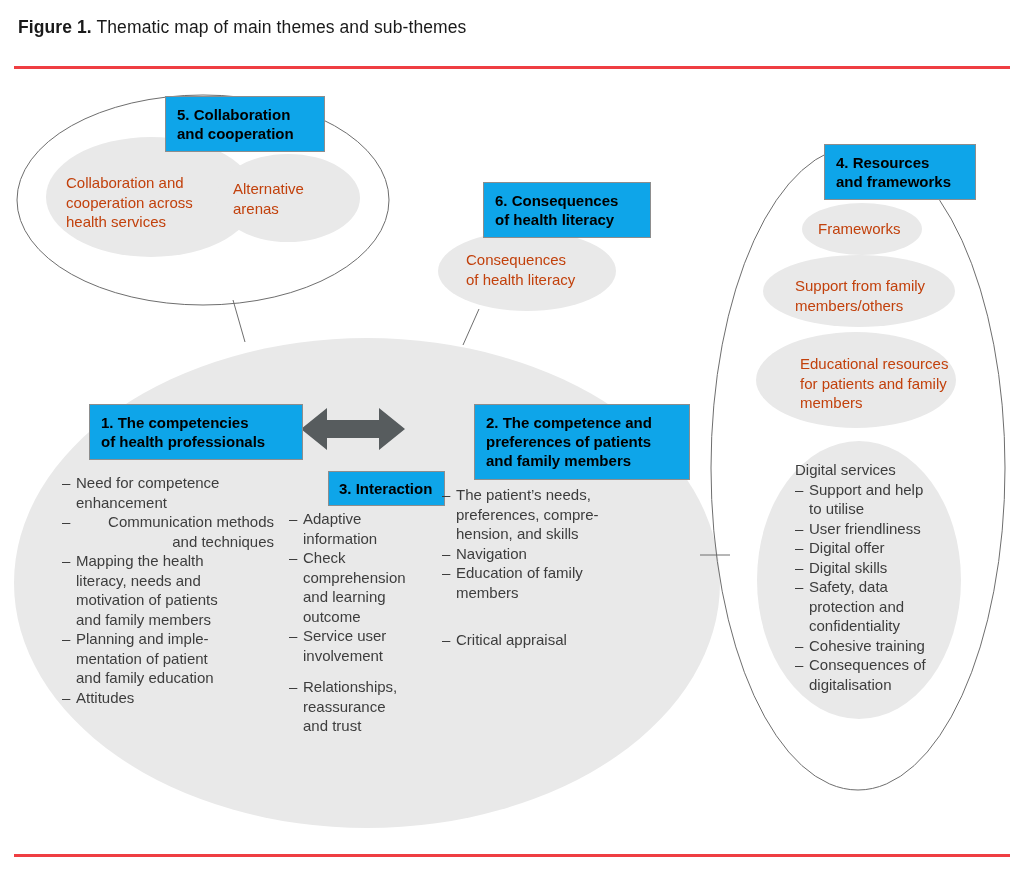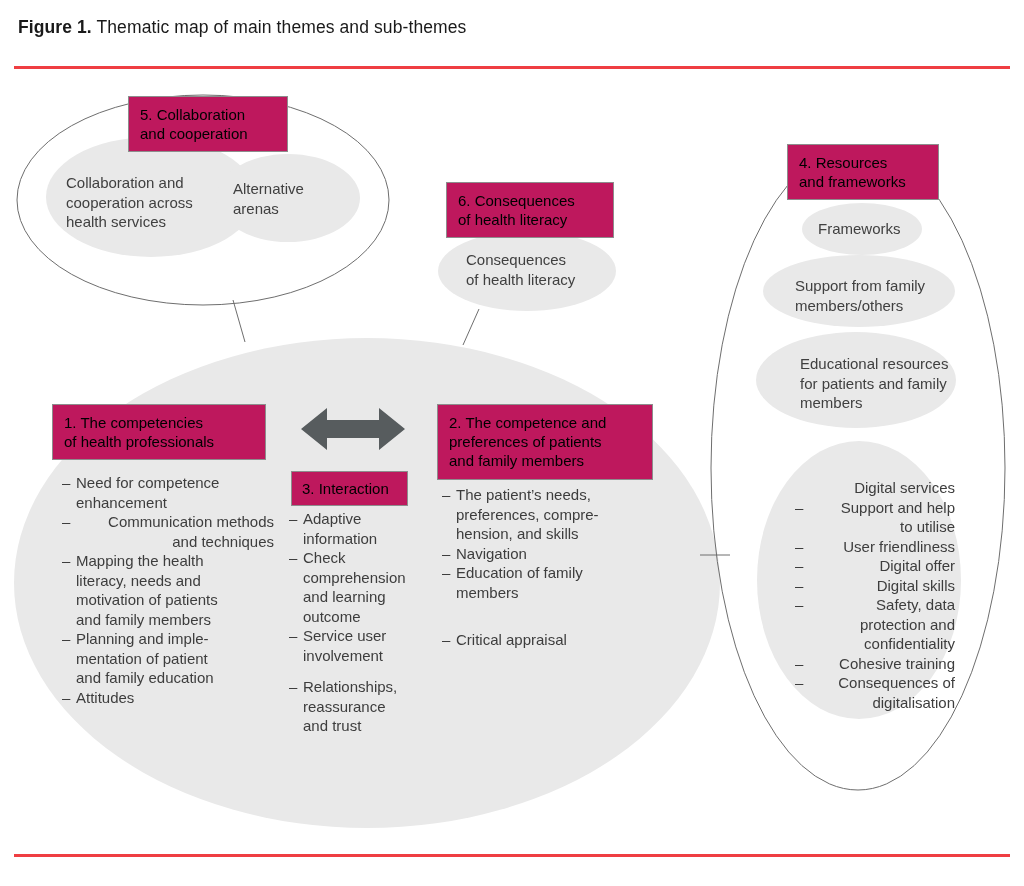--- a/index.html
+++ b/index.html
@@ -49,43 +49,44 @@
   #canvas {
     position: absolute;
     left: 0; top: 0;
     width: 1024px;
     height: 886px;
   }
 
   
   .theme-box {
     position: absolute;
-    background: #be185d;
+    background: #0ea5e9;
     border: 1px solid #8d8d8d;
     box-sizing: border-box;
-    font-weight: normal;
+    font-weight: bold;
     font-size: 15px;
     line-height: 1.28;
     color: #000000;
     padding: 8px 10px 8px 11px;
+    margin-left: 37px;
   }
 
   #box-5 { left: 128px; top: 96px;  width: 160px; }
   #box-6 { left: 446px; top: 182px; width: 168px; }
   #box-4 { left: 787px; top: 144px; width: 152px; }
   #box-1 { left: 52px;  top: 404px; width: 214px; }
   #box-2 { left: 437px; top: 404px; width: 216px; }
   #box-3 { left: 291px; top: 471px; width: 117px; padding: 7px 10px; }
 
   
   .sub-text {
     position: absolute;
     font-size: 15px;
     line-height: 1.30;
-    color: #404040;
+    color: #c2410c;
     white-space: pre-line;
   }
 
   
   #sub-5a { left: 66px;  top: 173px; width: 150px; }
   #sub-5b { left: 233px; top: 179px; width: 110px; }
   #sub-6a { left: 466px; top: 250px; width: 160px; }
 
   #sub-4a { left: 818px; top: 219px; width: 130px; }
   #sub-4b { left: 795px; top: 276px; width: 170px; }
@@ -112,21 +113,21 @@
   .bullet-list .item::before {
     content: "\2013";
     position: absolute;
     left: 0;
     top: 0;
   }
 
   #list-1 { left: 62px;  top: 473px; width: 212px; }
   #list-2 { left: 442px; top: 485px; width: 208px; }
   #list-3 { left: 289px; top: 509px; width: 122px; }
-  #list-4d { left: 795px; top: 478px; width: 160px; text-align: right; }
+  #list-4d { left: 795px; top: 460px; width: 160px; }
   #list-4d .plain { margin-bottom: 0; }
 
   
   #arrow-12 {
     position: absolute;
     left: 301px;
     top: 406px;
     width: 104px;
     height: 46px;
   }

